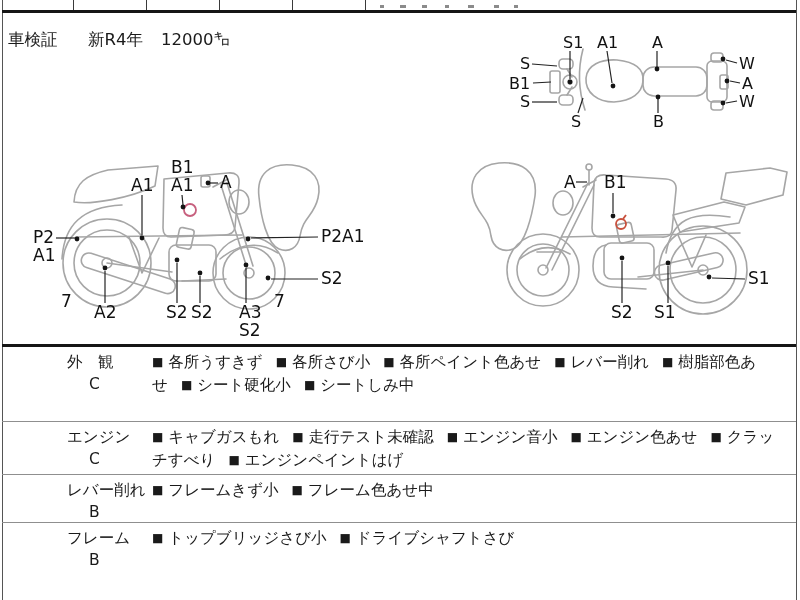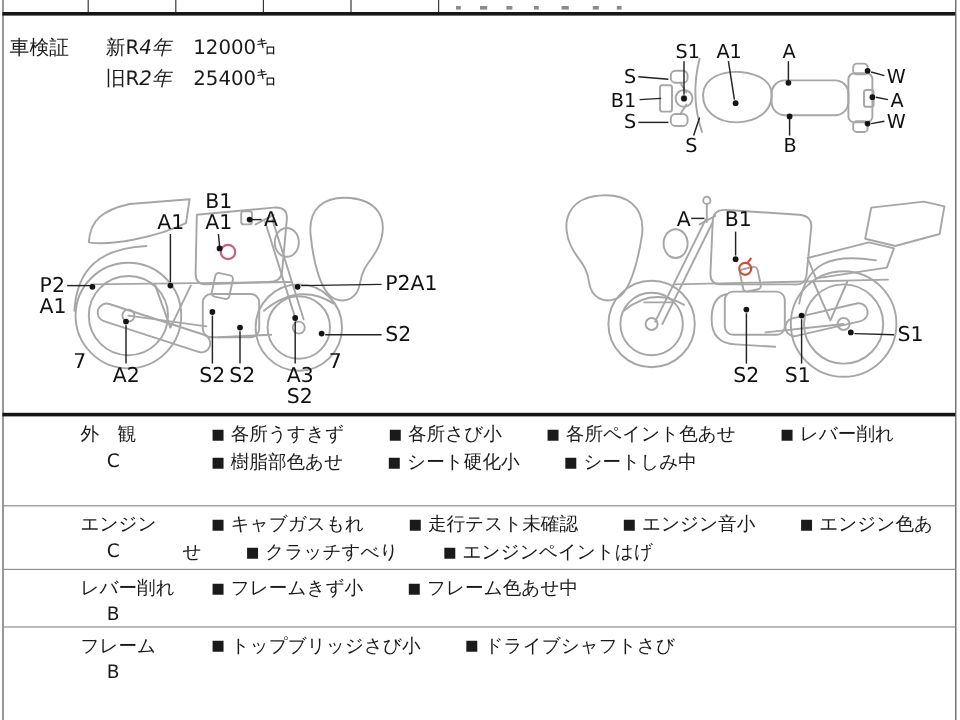--- a/index.html
+++ b/index.html
@@ -9,37 +9,37 @@
   .border-v{position:absolute;top:0;width:1px;height:600px;background:#555;}
   
   #header-stub{position:absolute;left:2px;top:0;width:794px;height:10px;border-bottom:3px solid #161616;}
   #header-stub .vd{position:absolute;top:0;width:1px;height:10px;background:#3a3a3a;}
   #header-stub .tickmark{position:absolute;bottom:2px;height:3px;background:#8b8b8b;}
   
   #shaken{position:absolute;left:8px;top:27px;font-size:16.5px;line-height:26px;}
   #shaken .row{display:flex;}
   #shaken .c0{width:68px;}
   #shaken .c1{width:40px;text-align:right;}
-  #shaken .c2{width:45px;font-style:italic;}
+  #shaken .c2{width:45px;}
   
   svg{position:absolute;overflow:visible;}
   .art{stroke:#a6a6a6;fill:none;stroke-width:1.6;stroke-linejoin:round;stroke-linecap:round;}
   .ptr{stroke:#222;stroke-width:1.2;}
   .dot{fill:#151515;}
   .lbl{font-family:"DejaVu Sans","Liberation Sans",sans-serif;font-size:17px;fill:#111;}
   #svg-top .lbl{font-size:16px;}
   .mark{fill:none;stroke-width:1.8;}
   
   #insp-table{position:absolute;left:2px;top:344px;width:794px;border-top:3px solid #161616;}
   .irow{display:flex;border-bottom:1px solid #8f8f8f;box-sizing:border-box;padding-left:47px;}
   .irow:last-child{border-bottom:none;}
   .lcol{width:101px;flex:none;padding:4px 0 0 18px;box-sizing:border-box;font-size:15.5px;line-height:22px;}
   .grade{padding-left:22px;}
   .items{flex:1;padding:4px 12px 0 2px;font-size:15.5px;line-height:23px;}
-  .item{margin-right:13px;white-space:normal;margin-left:24px;}
+  .item{margin-right:13px;white-space:normal;}
   .bullet{font-size:12px;vertical-align:1px;}
 </style>
 </head>
 <body>
 
 <div id="page">
 
   <div class="border-v" style="left:2px"></div>
   <div class="border-v" style="left:796px"></div>
 
@@ -57,26 +57,20 @@
     <span class="tickmark" style="left:492px;width:5px"></span>
     <span class="tickmark" style="left:512px;width:4px"></span>
   </div>
 
   <div id="shaken">
     <div class="row">
       <span class="c0">車検証</span>
       <span class="c1">新R</span>
       <span class="c2">4年</span>
       <span>12000㌔</span>
-    </div>
-    <div class="row">
-      <span class="c0"></span>
-      <span class="c1">旧R</span>
-      <span class="c2">2年</span>
-      <span>25400㌔</span>
     </div>
   </div>
 
   <svg id="svg-top" width="295" height="110" viewBox="0 0 295 110" style="left:505px;top:25px">
     <g class="art">
       <rect x="54" y="34" width="14" height="10" rx="4"></rect>
       <rect x="54" y="70" width="14" height="10" rx="4"></rect>
       <line x1="62" y1="44" x2="67" y2="52"></line>
       <line x1="62" y1="70" x2="67" y2="62"></line>
       <rect x="45" y="46" width="10" height="22" rx="2"></rect>

